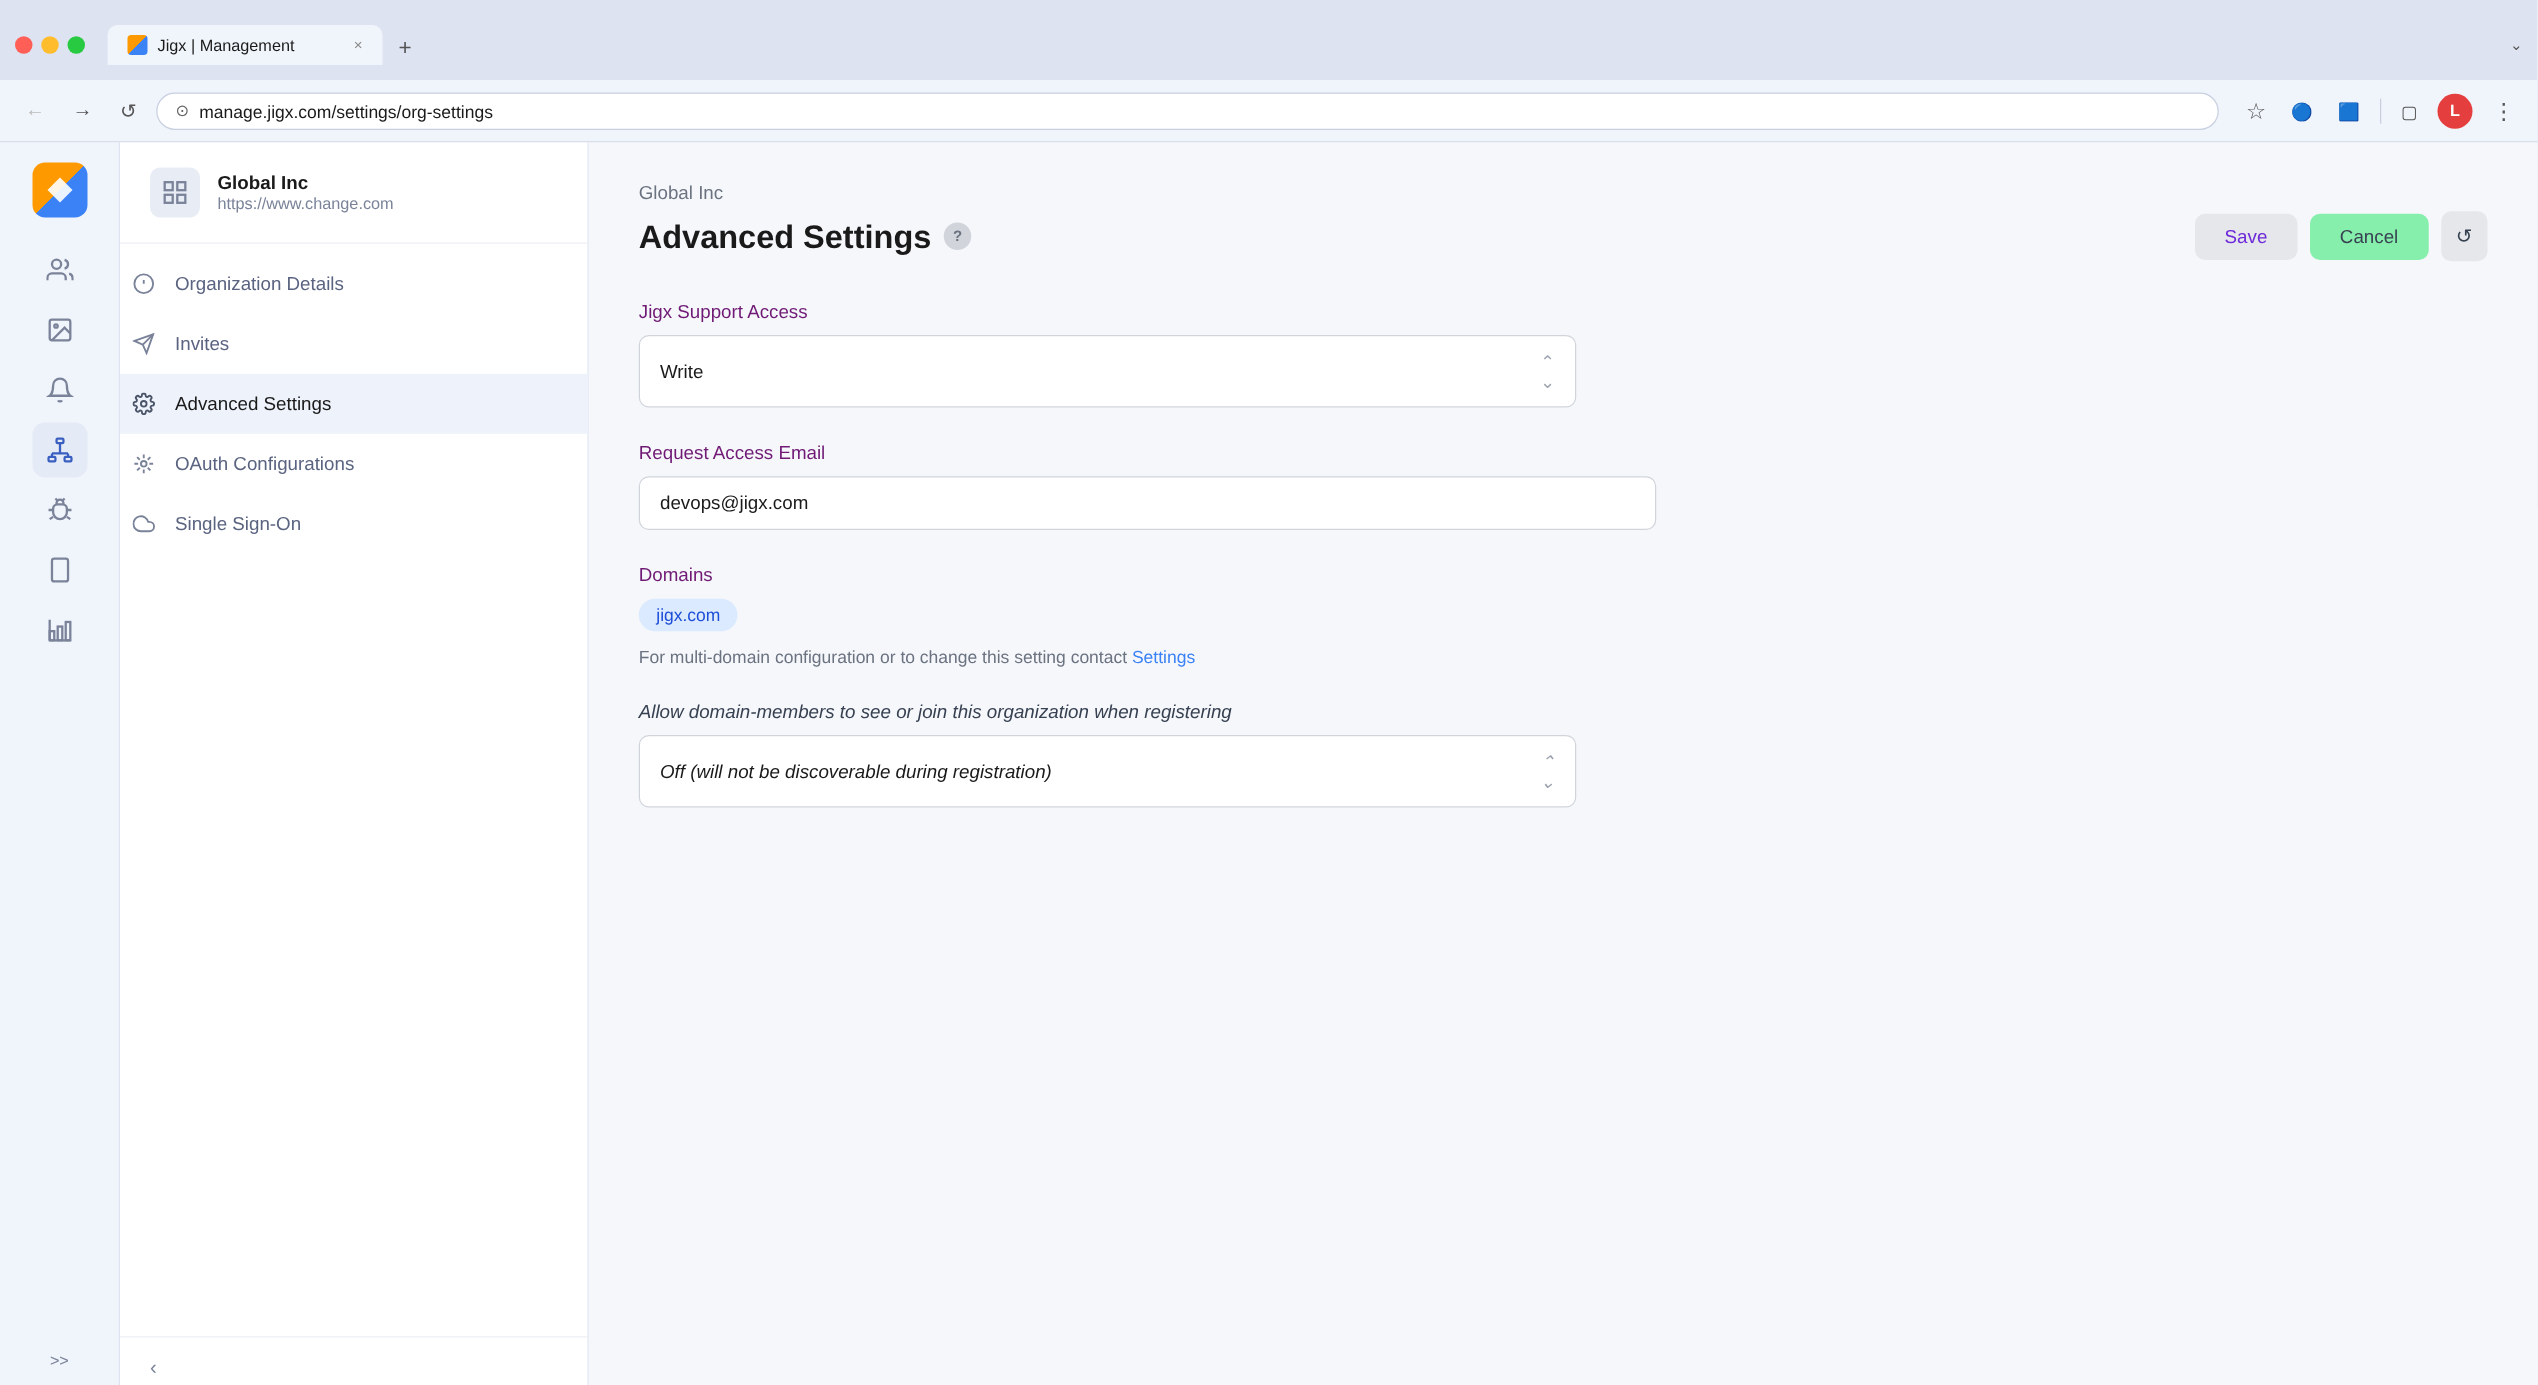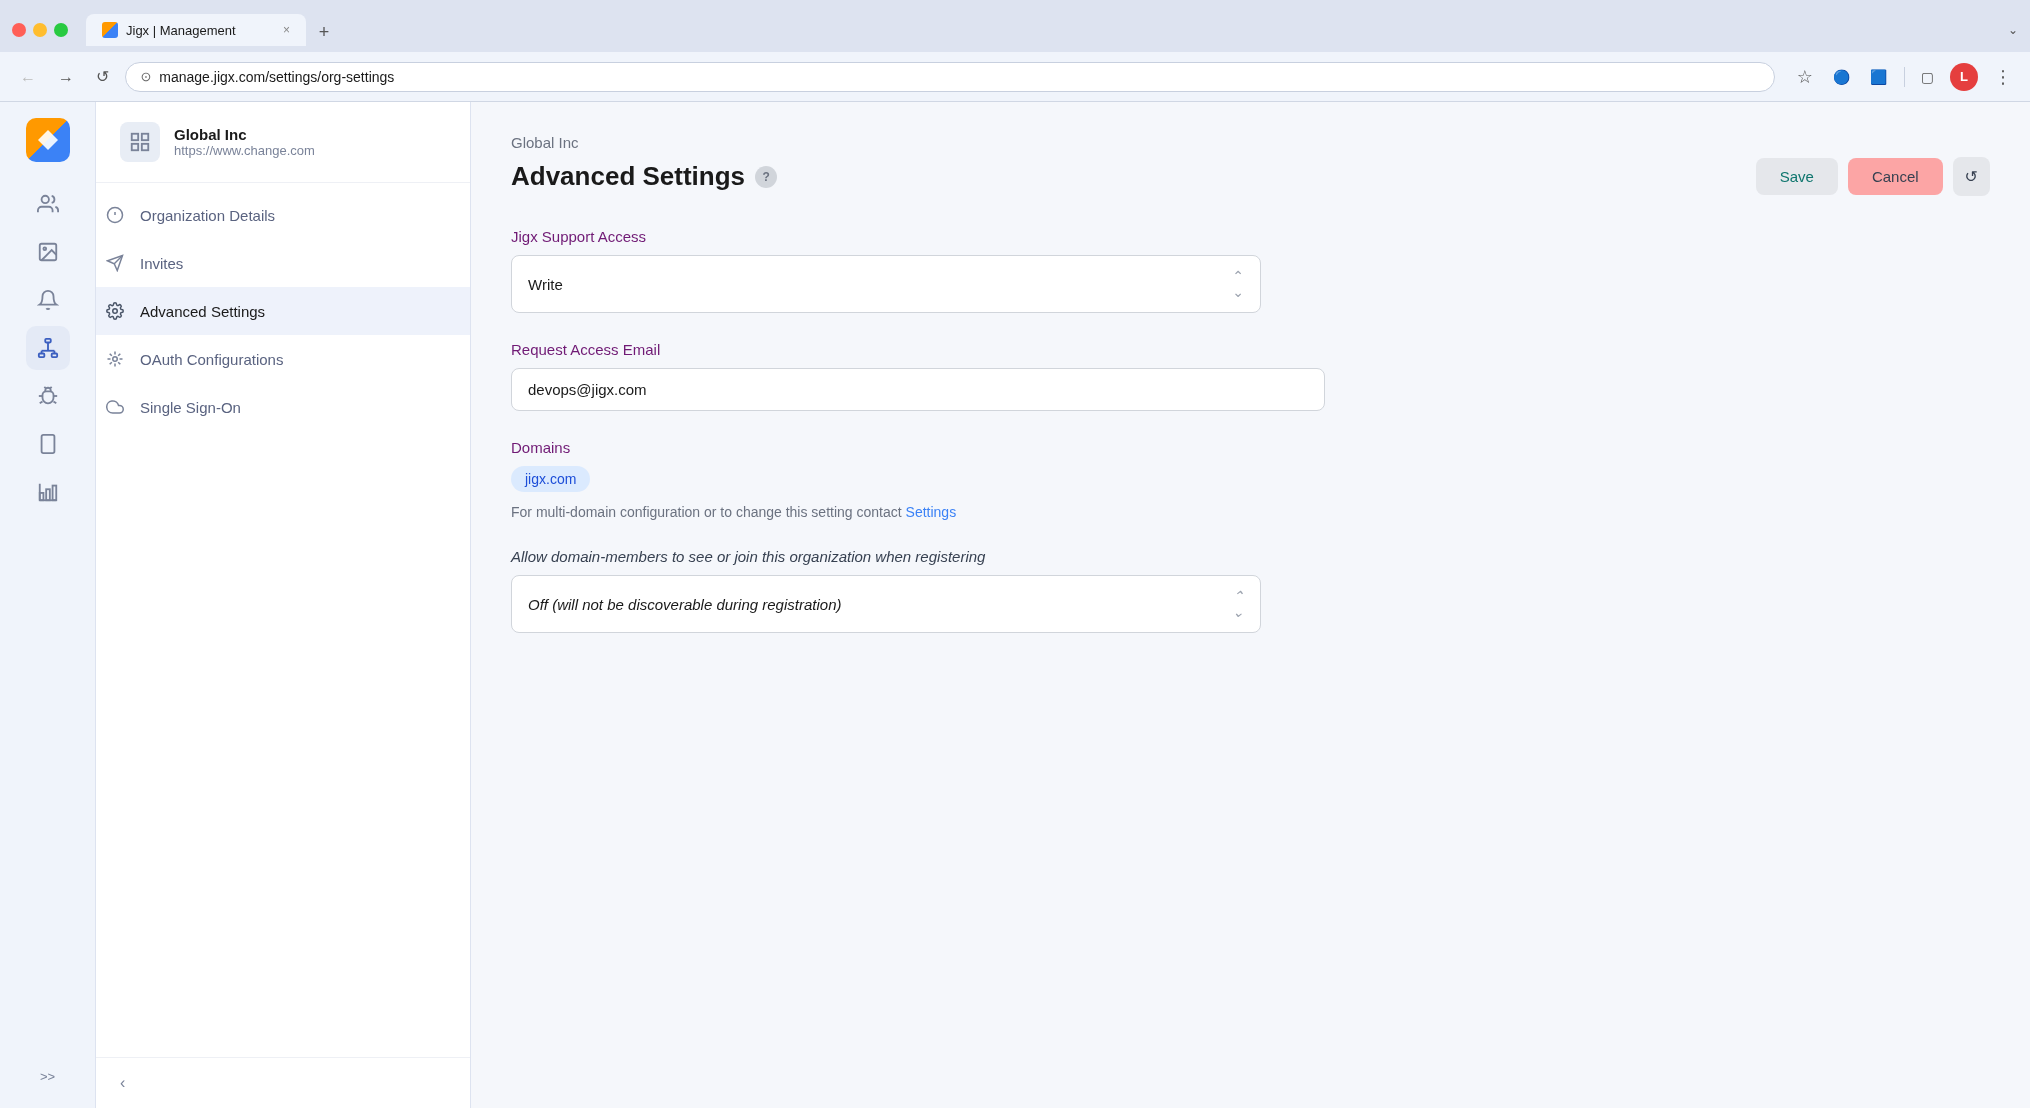--- a/index.html
+++ b/index.html
@@ -1,20 +1,20 @@
 <!DOCTYPE html>
 <html><head>
   <meta charset="utf-8">
   <style>
     * { box-sizing: border-box; margin: 0; padding: 0; }
     body { font-family: -apple-system, BlinkMacSystemFont, 'Segoe UI', sans-serif; background: #e8edf5; width: 2030px; height: 1108px; overflow: hidden; }
 
     
     .browser-chrome { background: #dde3f0; width: 100%; }
-    .browser-titlebar { display: flex; align-items: center; padding: 8px 12px 0; gap: 8px; height: 52px; }
+    .browser-titlebar { display: flex; align-items: center; padding: 8px 12px 0; gap: 8px; height: 64px; }
     .traffic-lights { display: flex; gap: 7px; align-items: center; }
     .traffic-light { width: 14px; height: 14px; border-radius: 50%; }
     .tl-red { background: #ff5f57; }
     .tl-yellow { background: #ffbd2e; }
     .tl-green { background: #28ca41; }
     .tab-bar { display: flex; align-items: flex-end; margin-left: 10px; flex: 1; }
     .tab-active { background: #f0f4fb; border-radius: 8px 8px 0 0; padding: 8px 16px; display: flex; align-items: center; gap: 8px; min-width: 220px; }
     .tab-favicon { width: 16px; height: 16px; background: linear-gradient(135deg, #f90 50%, #3b82f6 50%); border-radius: 3px; display: inline-block; }
     .tab-title { font-size: 13px; color: #1a1a1a; }
     .tab-close { margin-left: auto; color: #888; font-size: 12px; cursor: pointer; }
@@ -63,22 +63,22 @@
     .sidebar-collapse-icon { font-size: 16px; }
 
     
     .main-content { flex: 1; background: #f5f7fb; overflow-y: auto; padding: 32px 40px; }
     .page-org-name { font-size: 15px; color: #6b7280; margin-bottom: 6px; }
     .page-header { display: flex; align-items: center; margin-bottom: 32px; }
     .page-title-row { display: flex; align-items: center; gap: 10px; flex: 1; }
     .page-title { font-size: 26px; font-weight: 700; color: #1a1a1a; }
     .help-icon { width: 22px; height: 22px; border-radius: 50%; background: #d1d5db; color: #6b7280; display: flex; align-items: center; justify-content: center; font-size: 12px; font-weight: bold; cursor: pointer; }
     .header-actions { display: flex; gap: 10px; align-items: center; }
-    .btn-save { background: #e5e7eb; color: #0f766e; border: none; border-radius: 8px; padding: 10px 24px; font-size: 15px; cursor: pointer; font-weight: 500; }
-    .btn-cancel { background: #fca5a5; color: #374151; border: none; border-radius: 8px; padding: 10px 24px; font-size: 15px; cursor: pointer; font-weight: 500; }
+    .btn-save { background: #e5e7eb; color: #6d28d9; border: none; border-radius: 8px; padding: 10px 24px; font-size: 15px; cursor: pointer; font-weight: 500; }
+    .btn-cancel { background: #86efac; color: #374151; border: none; border-radius: 8px; padding: 10px 24px; font-size: 15px; cursor: pointer; font-weight: 500; }
     .btn-refresh { background: #e5e7eb; color: #374151; border: none; border-radius: 8px; padding: 10px 12px; font-size: 16px; cursor: pointer; }
 
     .form-section { margin-bottom: 28px; }
     .form-label { font-size: 15px; color: #701a75; margin-bottom: 10px; font-weight: 400; }
     .form-select { width: 750px; background: white; border: 1.5px solid #d1d5db; border-radius: 8px; padding: 12px 16px; font-size: 15px; color: #1a1a1a; display: flex; align-items: center; justify-content: space-between; cursor: pointer; }
     .form-select-value { color: #1a1a1a; }
     .form-select-chevron { color: #9ca3af; font-size: 14px; }
     .form-input { width: 814px; background: white; border: 1.5px solid #d1d5db; border-radius: 8px; padding: 12px 16px; font-size: 15px; color: #1a1a1a; }
 
     .domains-section { margin-bottom: 28px; }

